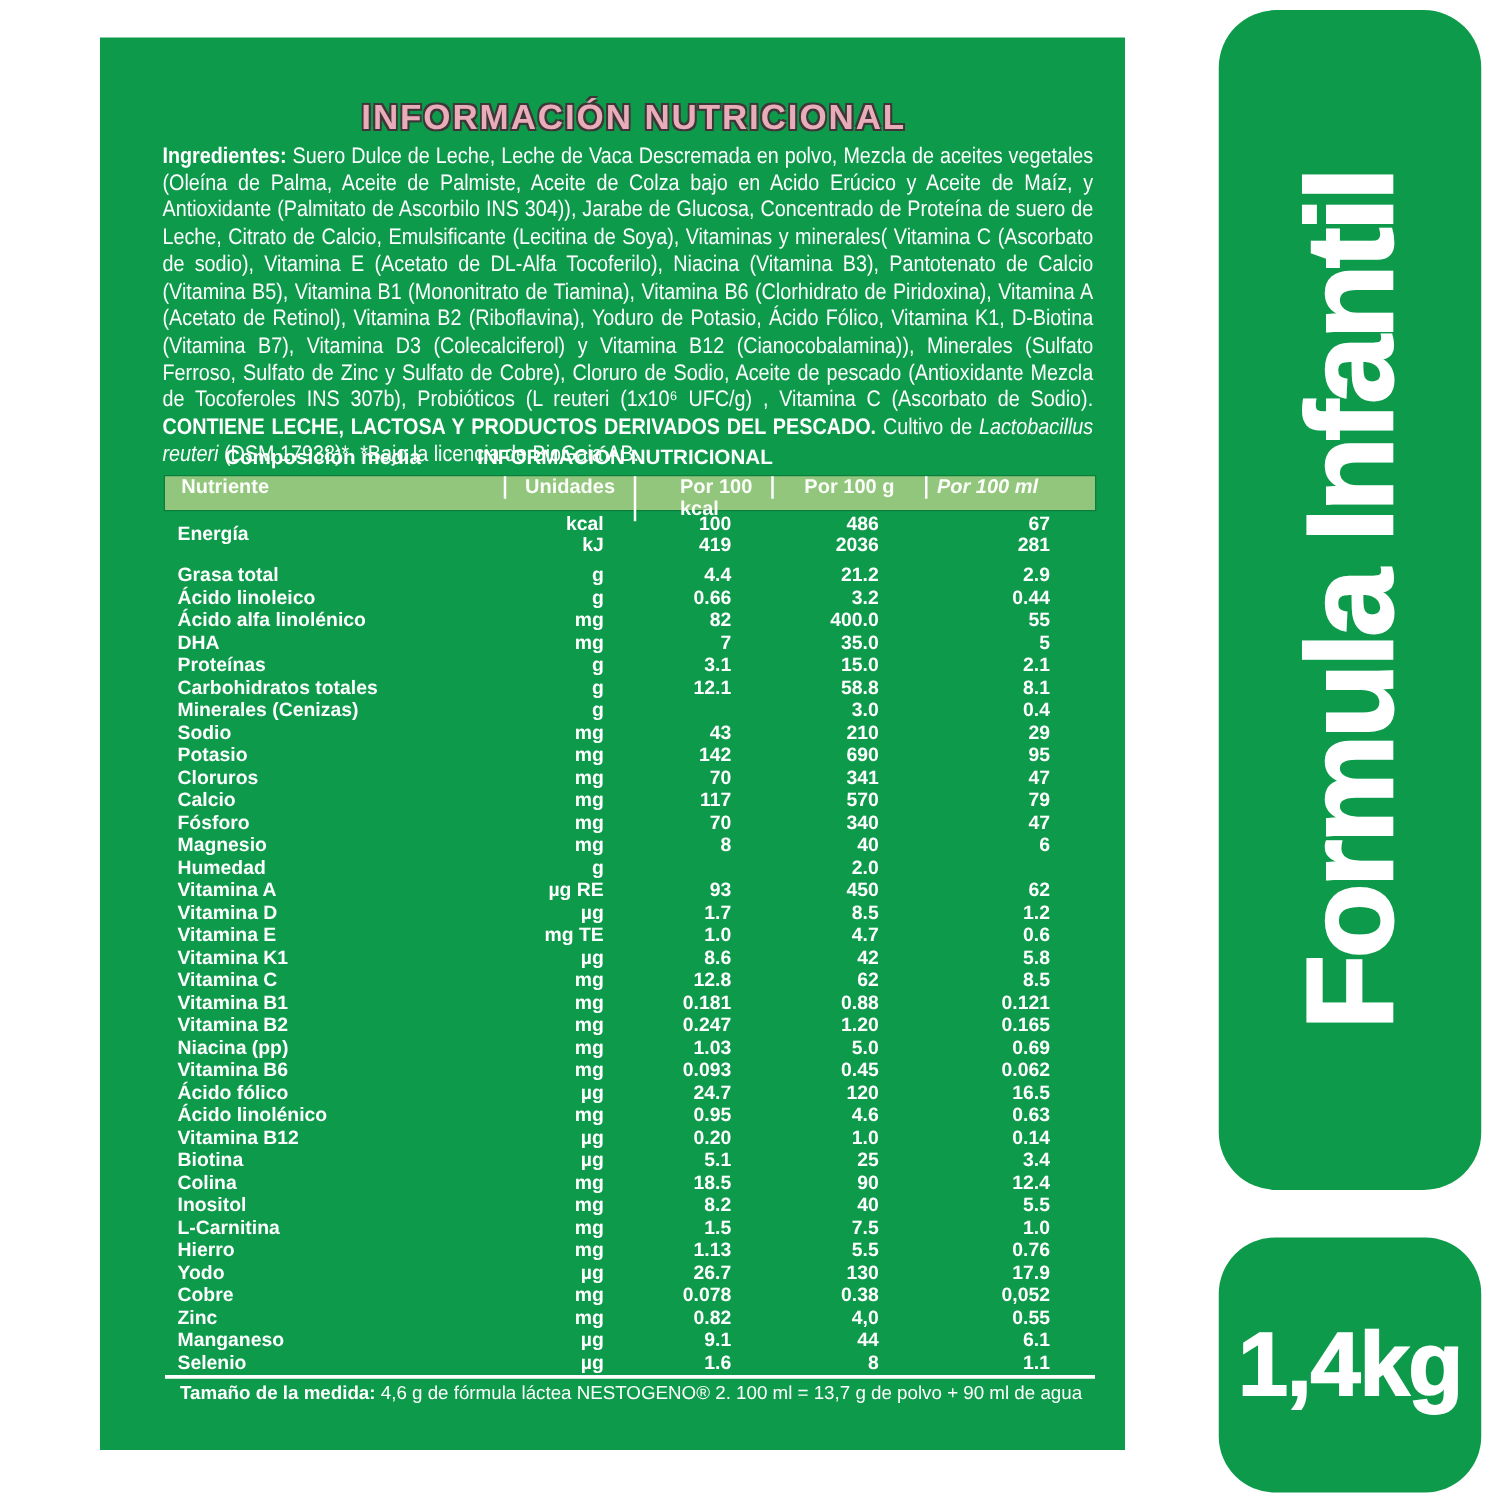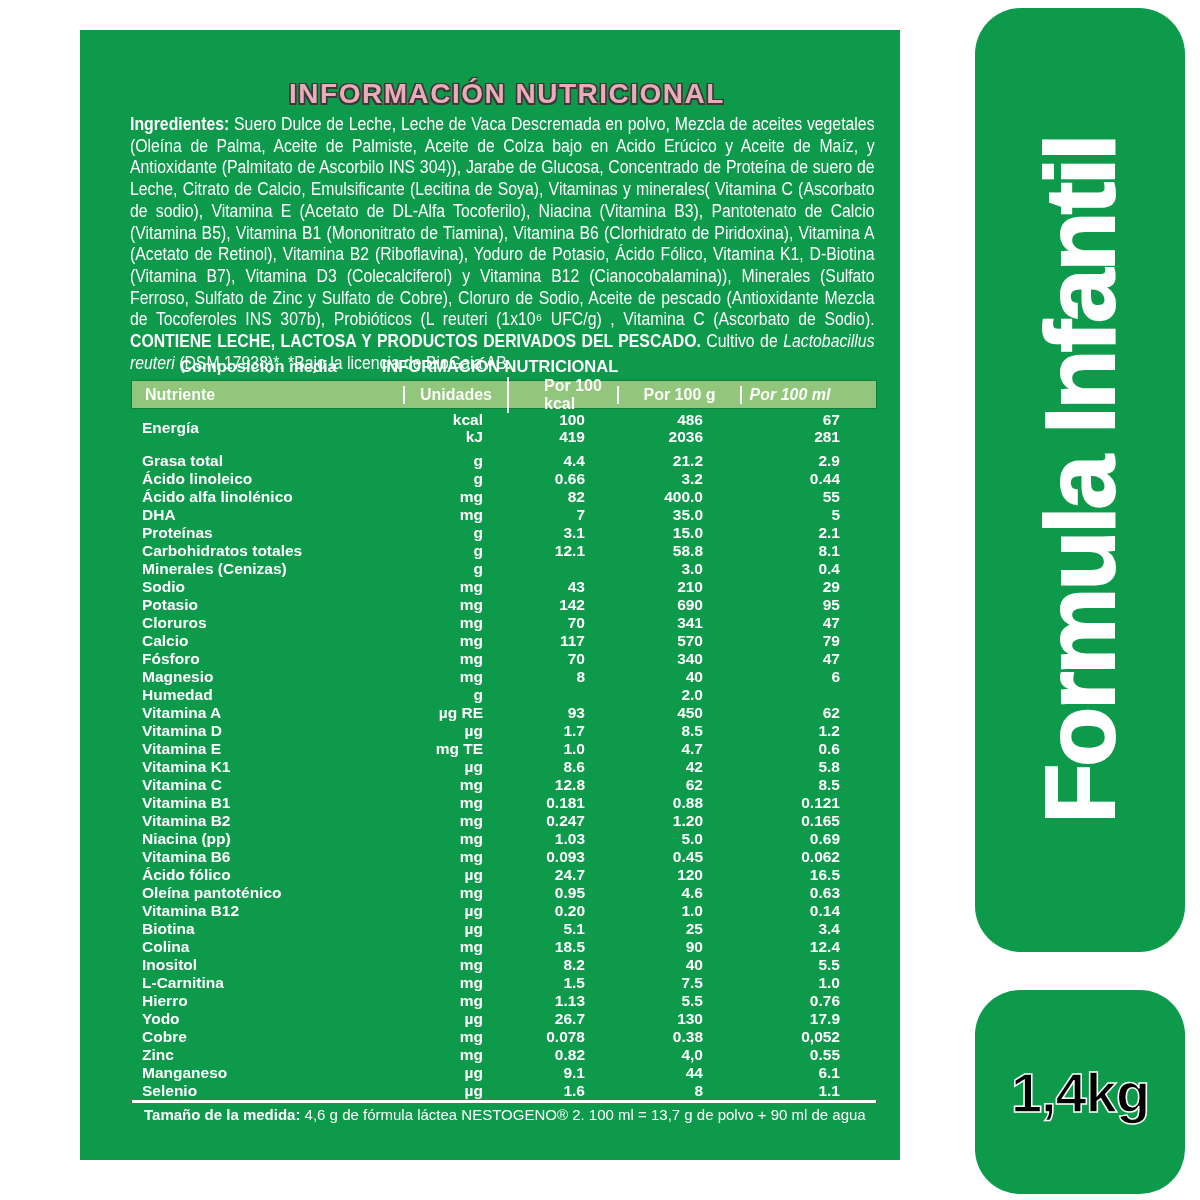--- a/index.html
+++ b/index.html
@@ -28,21 +28,21 @@
   .ingredients i{font-style:italic;}
 
   
   .subheader{position:absolute;top:327px;left:52px;width:744px;height:20px;
     font-size:16.5px;font-weight:700;color:#fff;}
   .cap-left{position:absolute;left:48px;top:0;}
   .cap-center{position:absolute;left:368px;top:0;transform:translateX(-50%);}
 
   
   .band{position:absolute;top:351px;left:52px;width:744px;height:27px;
-    background:var(--band);display:flex;align-items:center;
+    background:var(--band);display:flex;align-items:flex-start;
     box-shadow:0 0 0 1px rgba(10,70,35,.35);}
   .band .cell{display:flex;align-items:center;justify-content:center;
     font-size:16px;font-weight:700;color:#fbfdf8;}
   .band .cell.first{justify-content:flex-start;padding-left:13px;width:271px;}
   .band .cell.c2{width:104px;}
   .band .cell.c3{width:110px;padding-left:35px;}
   .band .cell.c4{width:123px;}
   .band .cell.c5{width:98px;font-style:italic;}
   .band .cell + .cell{border-left:2px solid #fdfdfd;}
 
@@ -71,21 +71,21 @@
   .side-bar{position:absolute;left:975px;top:8px;width:210px;height:944px;
     background:var(--green);border-radius:46px;}
   .side-text{position:absolute;left:50%;top:50%;
     transform:translate(-50%,-50%) rotate(-90deg);white-space:nowrap;
     font-size:98px;font-weight:700;letter-spacing:-3px;color:#fff;
     -webkit-text-stroke:2px #fff;}
 
   .weight-box{position:absolute;left:975px;top:990px;width:210px;height:204px;
     background:var(--green);border-radius:45px;
     display:flex;align-items:center;justify-content:center;}
-  .weight-text{font-size:56px;font-weight:700;color:#000000;
+  .weight-text{font-size:72px;font-weight:700;color:#ffffff;
     -webkit-text-stroke:1.5px #fff;letter-spacing:-1px;}
 </style>
 </head>
 <body>
 
 <div class="page">
 
   <div class="panel">
 
     <div class="title">INFORMACIÓN NUTRICIONAL</div>
@@ -287,21 +287,21 @@
           <div class="c ml">0.062</div>
         </div>
         <div class="nrow">
           <div class="c name">Ácido fólico</div>
           <div class="c unit">µg</div>
           <div class="c kcal">24.7</div>
           <div class="c g">120</div>
           <div class="c ml">16.5</div>
         </div>
         <div class="nrow">
-          <div class="c name">Oleína pantoténico</div>
+          <div class="c name">Ácido linolénico</div>
           <div class="c unit">mg</div>
           <div class="c kcal">0.95</div>
           <div class="c g">4.6</div>
           <div class="c ml">0.63</div>
         </div>
         <div class="nrow">
           <div class="c name">Vitamina B12</div>
           <div class="c unit">µg</div>
           <div class="c kcal">0.20</div>
           <div class="c g">1.0</div>

